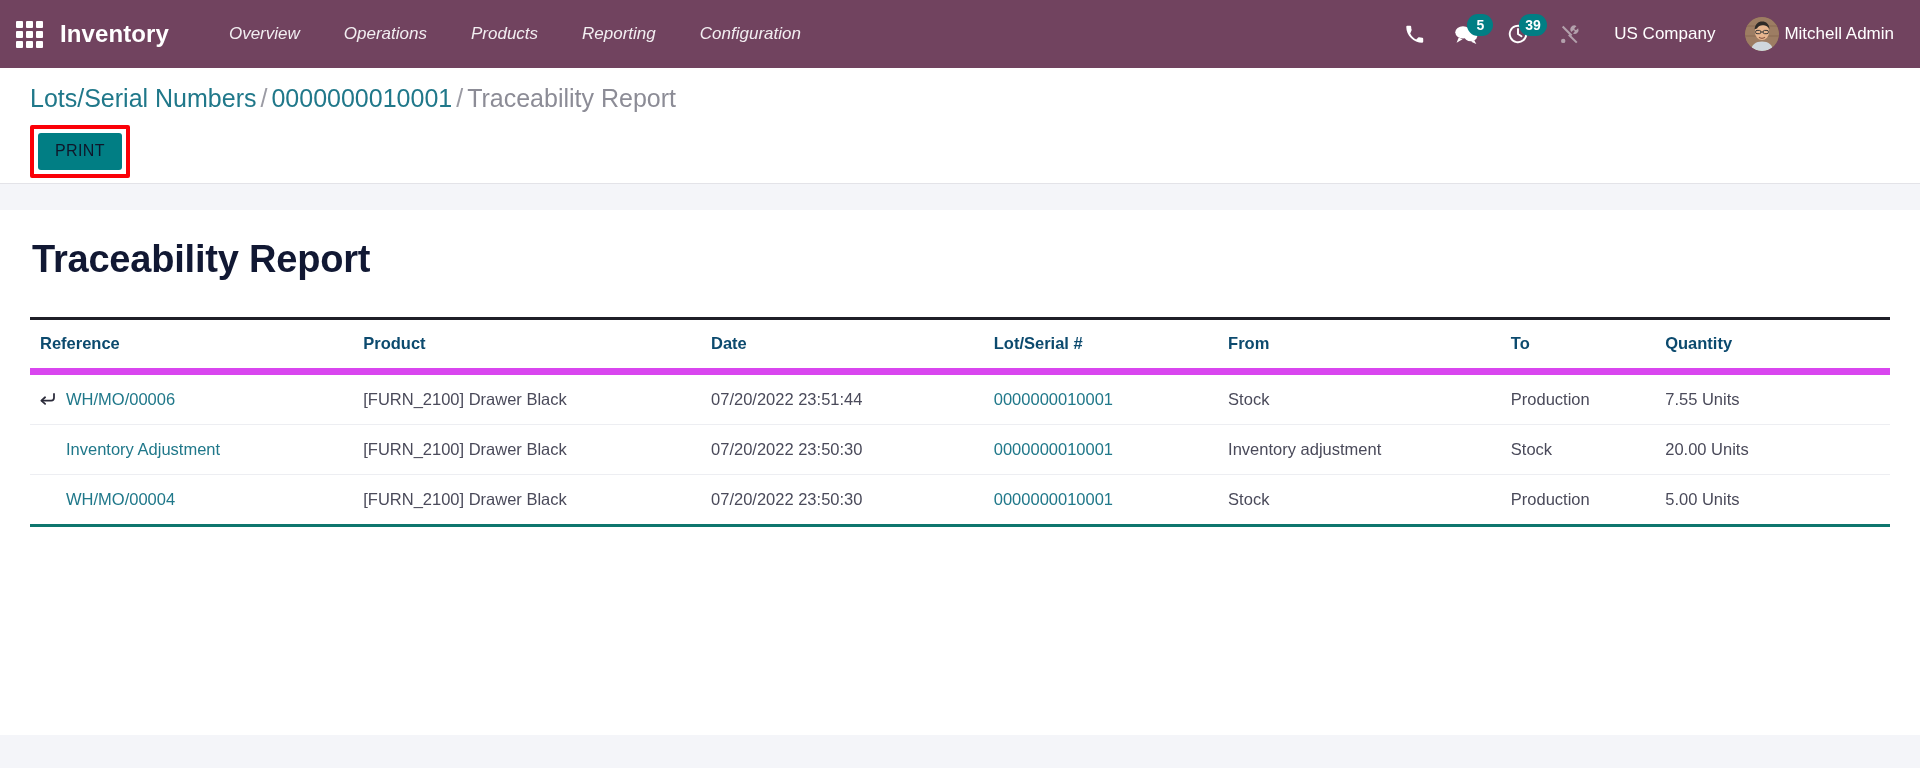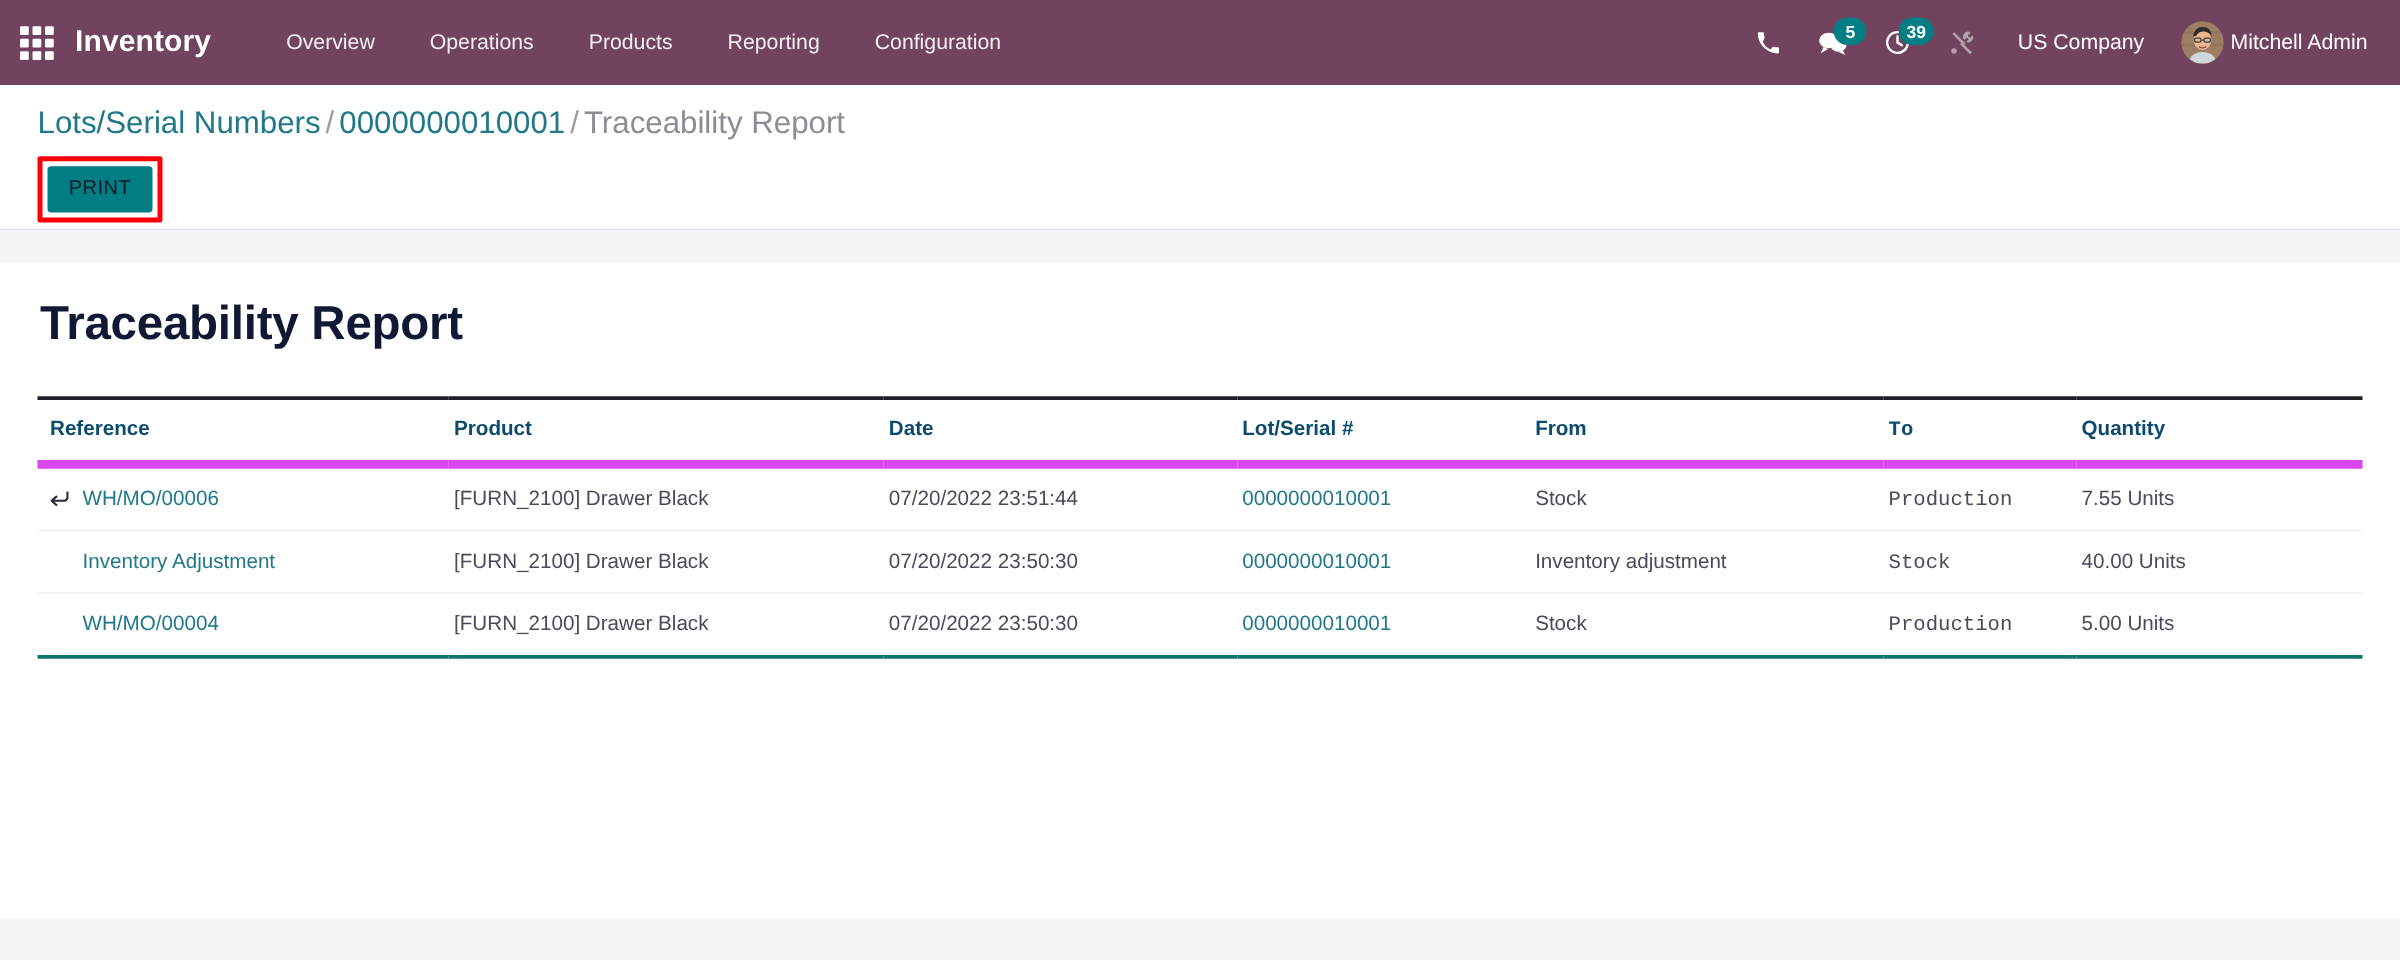--- a/index.html
+++ b/index.html
@@ -37,21 +37,21 @@
   .apps-grid i { display: block; width: 7px; height: 7px; background: #ffffff; border-radius: 1px; }
   .brand {
     font-size: 24px;
     font-weight: 700;
     letter-spacing: .1px;
     color: #ffffff;
     margin-right: 38px;
     cursor: pointer;
     white-space: nowrap;
   }
-  .nav-menu { display: flex; align-items: flex-start; gap: 0; }
+  .nav-menu { display: flex; align-items: flex-start; gap: 0; font-style: italic; }
   .nav-item {
     font-size: 17px;
     color: #f2eef1;
     padding: 10px 22px;
     cursor: pointer;
     white-space: nowrap;
   }
 
   .nav-right {
     margin-left: auto;
@@ -203,21 +203,21 @@
     text-decoration: none;
     cursor: pointer;
   }
 
   
   .col-ref   { width: 17.7%; padding-left: 10px !important; }
   .col-prod  { width: 18.7%; }
   .col-date  { width: 15.2%; }
   .col-lot   { width: 12.6%; }
   .col-from  { width: 15.2%; }
-  .col-to    { width: 8.3%; font-family: Liberation Mono, monospace; }
+  .col-to    { width: 8.3%; }
   .col-qty   { width: 12.3%; }
 
   .ref-cell { display: flex; align-items: center; gap: 0; }
   .ret-icon {
     width: 26px;
     flex: 0 0 26px;
     display: inline-flex;
     align-items: center;
     justify-content: flex-start;
     color: #2b2b3a;
@@ -371,21 +371,21 @@
                   </svg>
                 </span>
                 <a class="link">Inventory Adjustment</a>
               </span>
             </td>
             <td class="col-prod">[FURN_2100] Drawer Black</td>
             <td class="col-date">07/20/2022 23:50:30</td>
             <td class="col-lot"><a class="link">0000000010001</a></td>
             <td class="col-from">Inventory adjustment</td>
             <td class="col-to">Stock</td>
-            <td class="col-qty">40.00 Units</td>
+            <td class="col-qty">20.00 Units</td>
           </tr>
           <tr>
             <td class="col-ref">
               <span class="ref-cell">
                 <span class="ret-icon empty">
                   <svg width="15" height="13" viewBox="0 0 16 14" fill="none" stroke="#2b2b3a" stroke-width="1.9" stroke-linecap="round" stroke-linejoin="round">
                     <path d="M15 1v4.2a3 3 0 0 1-3 3H2"></path>
                     <path d="M5.4 4.6 1.4 8.2l4 3.6"></path>
                   </svg>
                 </span>

